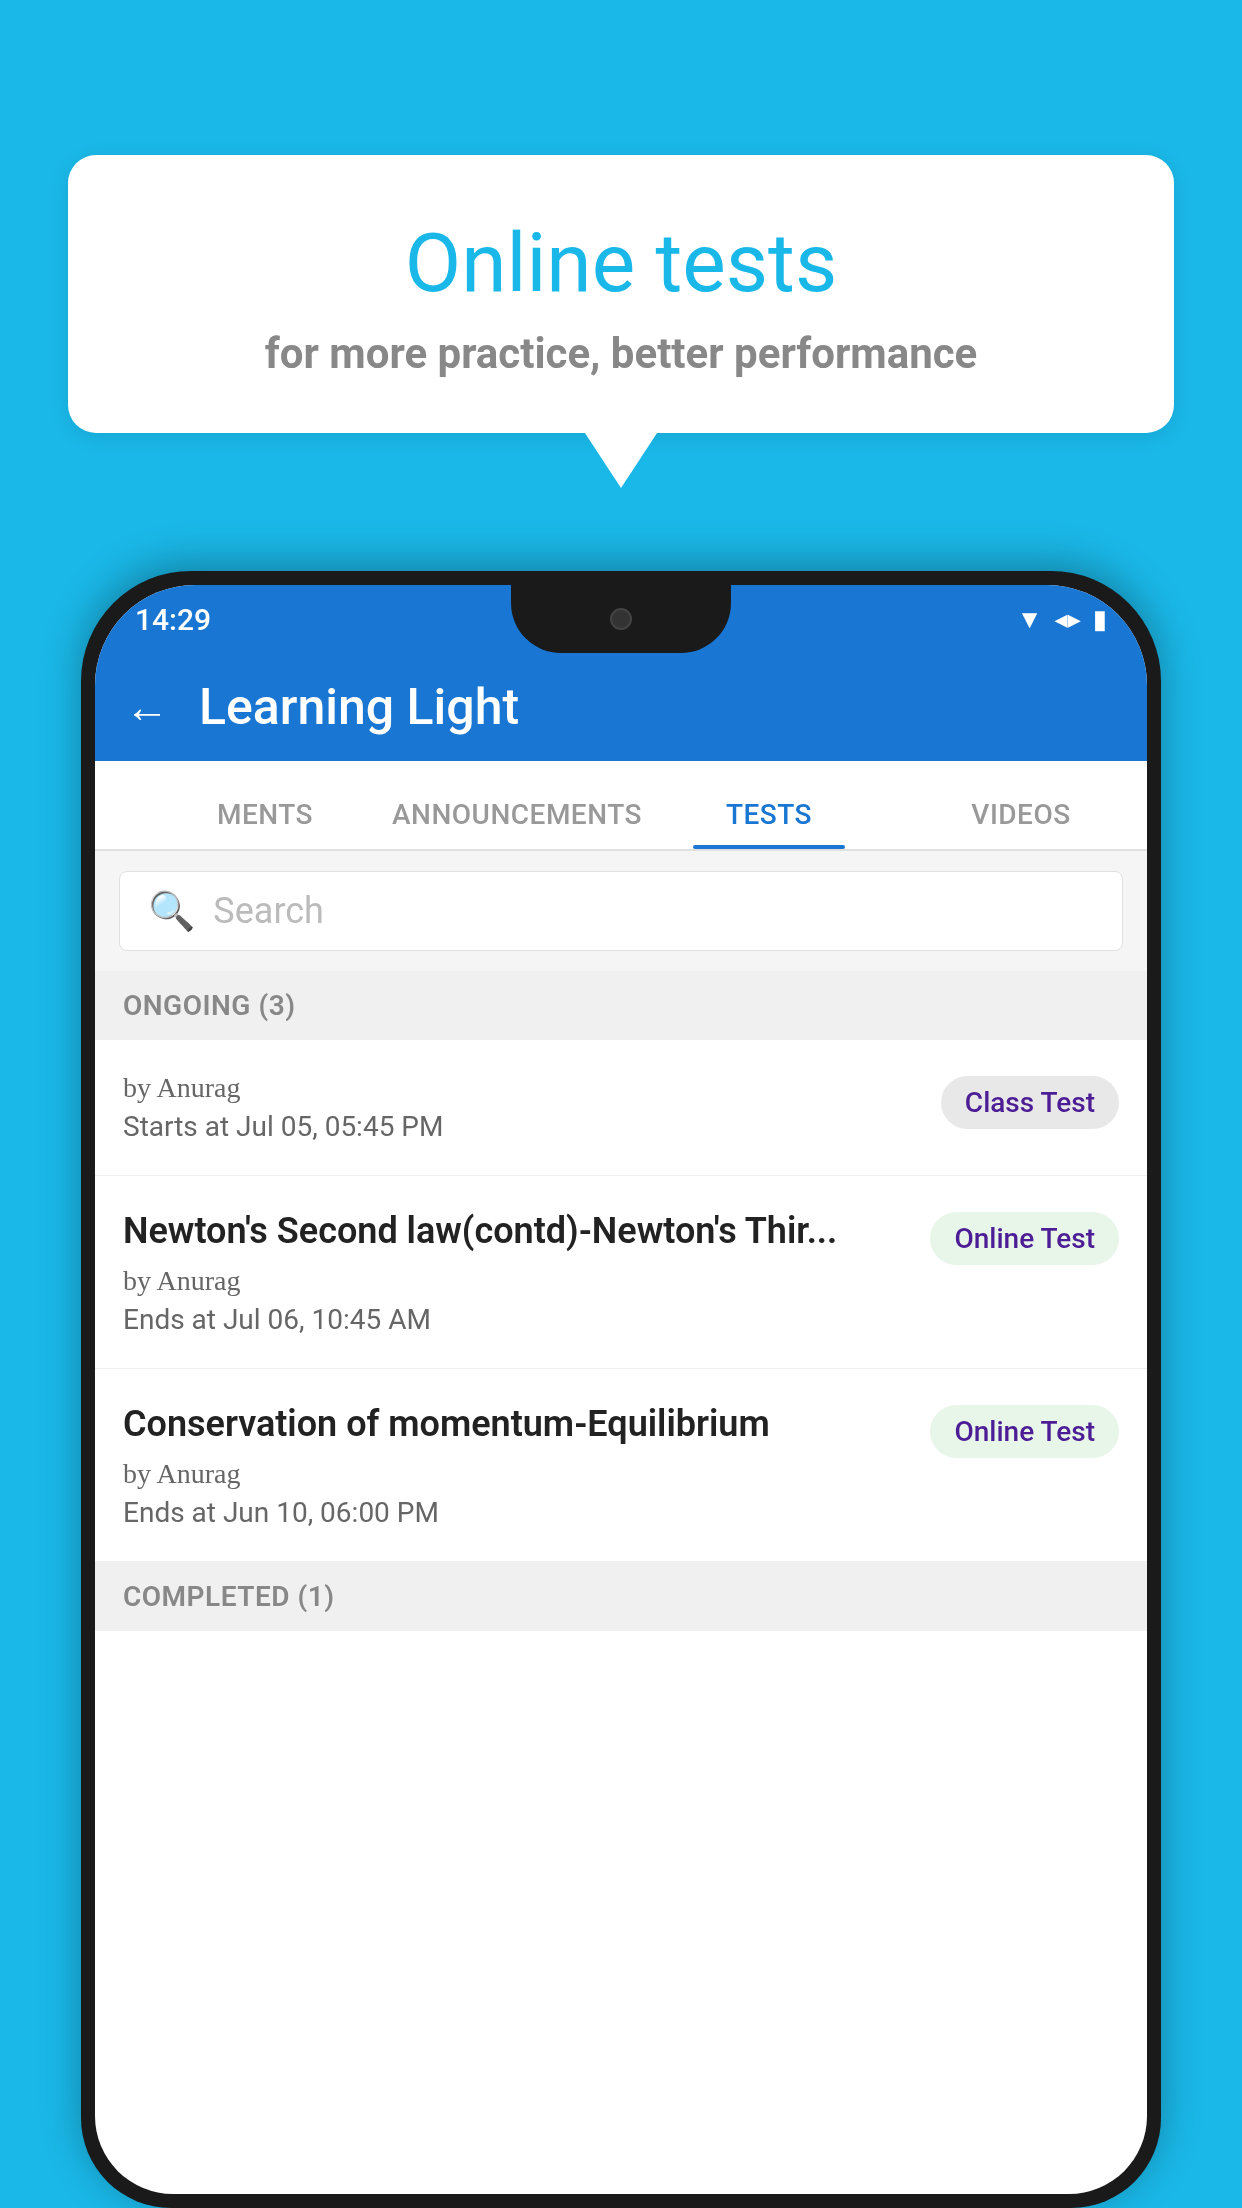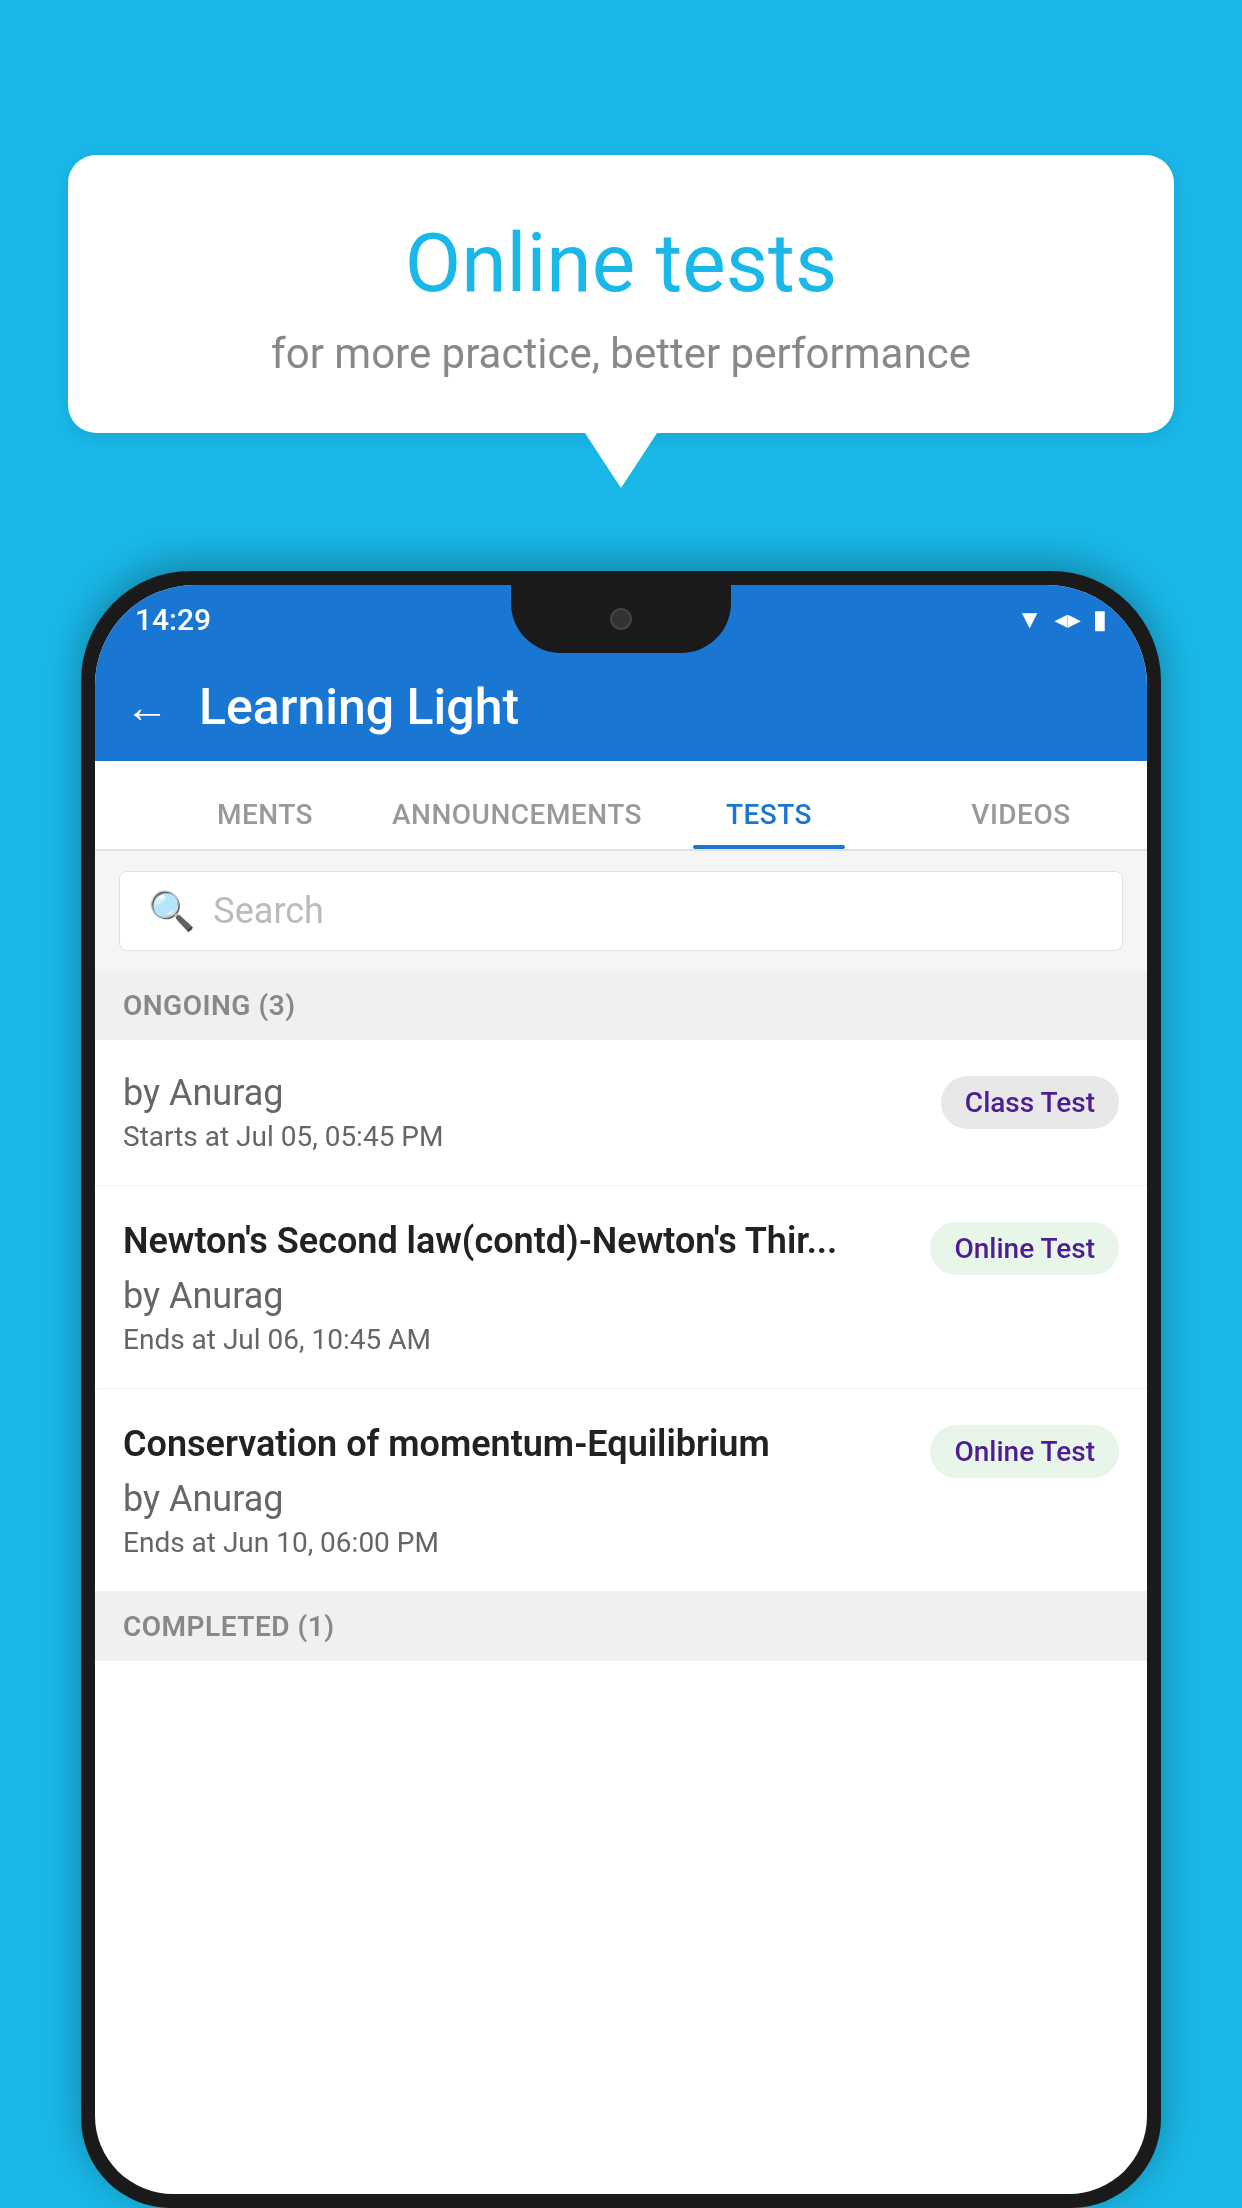--- a/index.html
+++ b/index.html
@@ -48,21 +48,21 @@
       color: #1ab8e8;
       text-align: center;
       font-weight: 400;
       margin-bottom: 18px;
     }
 
     .speech-bubble-subtitle {
       font-size: 42px;
       color: #888;
       text-align: center;
-      font-weight: 400;
+      font-weight: 700;
     }
 
     
     .phone-frame {
       position: absolute;
       bottom: 0;
       left: 50%;
       transform: translateX(-50%);
       width: 1080px;
       height: 1637px;
@@ -249,23 +249,24 @@
 
     .test-item-name {
       font-size: 36px;
       font-weight: 600;
       color: #222;
       margin-bottom: 10px;
       line-height: 1.3;
     }
 
     .test-item-by {
-      font-size: 36px;
+      font-size: 28px;
       color: #666;
       margin-bottom: 6px;
+      font-family: Liberation Serif, serif;
     }
 
     .test-item-date {
       font-size: 28px;
       color: #666;
     }
 
     .test-badge {
       flex-shrink: 0;
       padding: 10px 24px;

